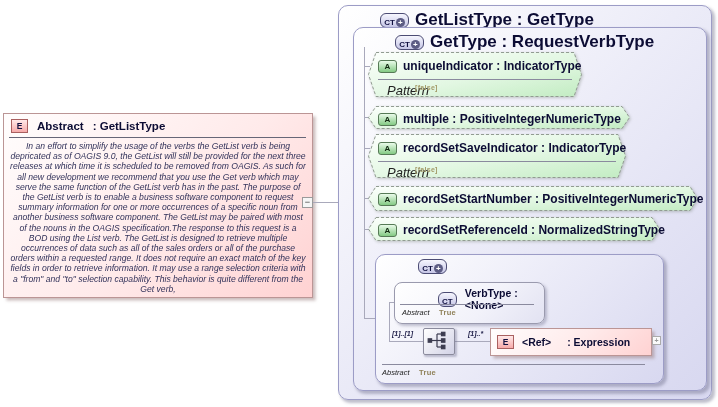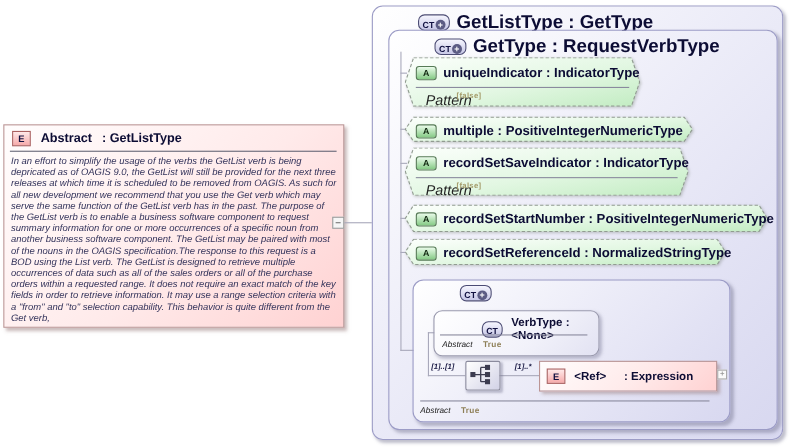--- a/index.html
+++ b/index.html
@@ -24,21 +24,21 @@
     color:#fff;font-size:8px;line-height:9px;text-align:center;font-weight:bold;}
 
   
   .el-box{position:absolute;border:1px solid #bb9595;
     background:linear-gradient(135deg,#fffdfd 0%,#ffeaea 55%,#ffd2d2 100%);
     box-shadow:2.5px 2.5px 3px rgba(150,120,120,.5);}
   .e-icon{display:inline-block;width:15px;height:12px;border:1px solid #a96060;
     background:linear-gradient(#ffe9e9,#f6aaaa);font-size:8.5px;font-weight:bold;color:#101040;
     text-align:center;line-height:12px;}
   .el-title{font-size:11.5px;font-weight:bold;color:#0c0c34;white-space:nowrap;}
-  .desc{position:absolute;font-size:8.6px;font-style:italic;color:#32325a;line-height:10.2px;overflow:hidden;}
+  .desc{position:absolute;font-size:8.6px;font-style:italic;color:#32325a;line-height:10.2px;overflow:hidden;text-align:center;}
 
   
   .attr{position:absolute;}
   .attr svg.attr-shape{position:absolute;left:0;top:0;width:100%;height:100%;
     filter:drop-shadow(1.6px 1.6px 1.4px rgba(110,120,110,.4));}
   .attr-title{position:absolute;display:flex;align-items:center;gap:6px;white-space:nowrap;}
   .attr-title span.txt{font-size:12px;font-weight:bold;color:#0c0c34;}
   .a-icon{display:inline-block;width:17px;height:11px;border:1px solid #567a56;border-radius:3px;
     background:linear-gradient(#e9fbe9,#84ca84);font-size:8px;font-weight:bold;color:#102810;
     text-align:center;line-height:11px;}

